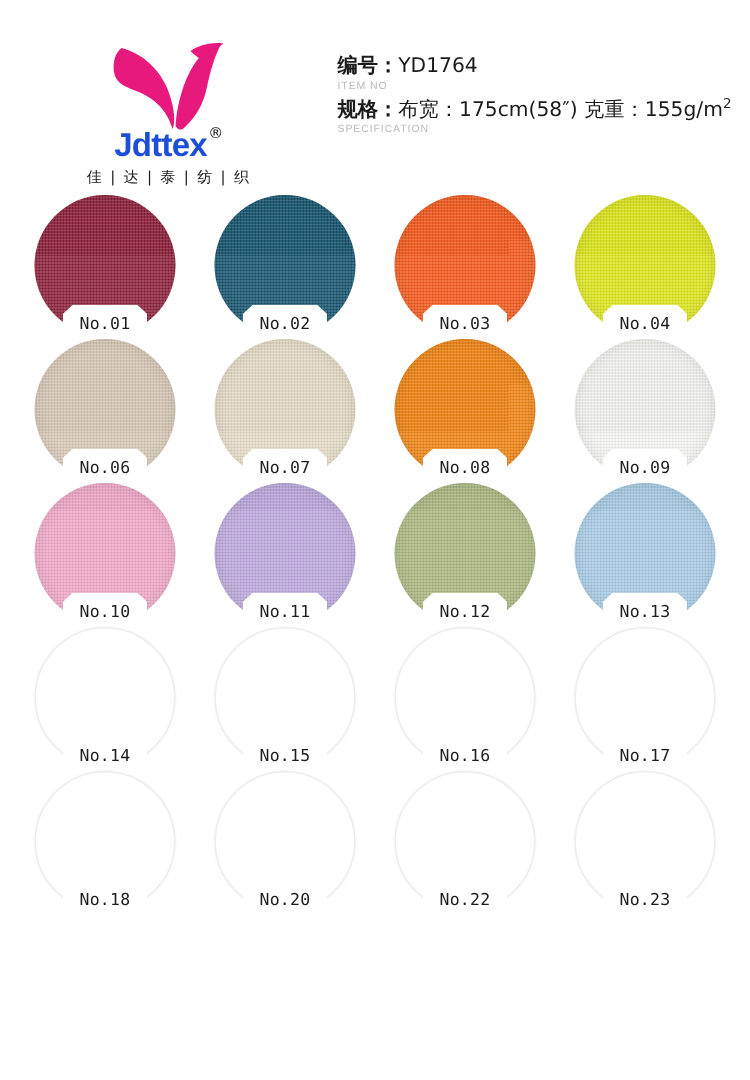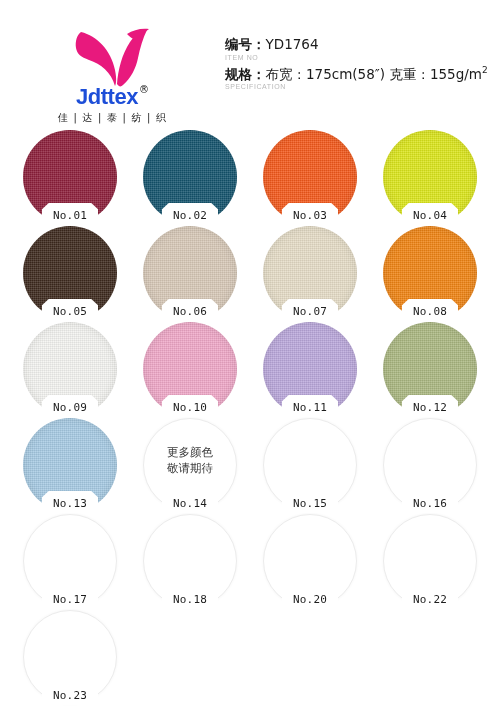--- a/index.html
+++ b/index.html
@@ -252,27 +252,20 @@
     </div>
     <div class="cell">
       <div class="swatch">
         <div class="disc filled" style="background: rgb(220, 230, 27);"></div>
         <div class="notch"></div>
         <div class="sw-label">No.04</div>
       </div>
     </div>
     <div class="cell">
       <div class="swatch">
-        <div class="disc filled" style="background: rgb(62, 42, 30);"></div>
-        <div class="notch"></div>
-        <div class="sw-label">No.05</div>
-      </div>
-    </div>
-    <div class="cell">
-      <div class="swatch">
         <div class="disc filled" style="background: rgb(216, 201, 184);"></div>
         <div class="notch"></div>
         <div class="sw-label">No.06</div>
       </div>
     </div>
     <div class="cell">
       <div class="swatch">
         <div class="disc filled" style="background: rgb(230, 221, 199);"></div>
         <div class="notch"></div>
         <div class="sw-label">No.07</div>
@@ -316,24 +309,20 @@
     <div class="cell">
       <div class="swatch">
         <div class="disc filled" style="background: rgb(167, 203, 228);"></div>
         <div class="notch"></div>
         <div class="sw-label">No.13</div>
       </div>
     </div>
     <div class="cell">
       <div class="swatch">
         <div class="disc empty"></div>
-        <div class="placeholder-text">
-          <span>更多颜色</span>
-          <span>敬请期待</span>
-        </div>
         <div class="notch"></div>
         <div class="sw-label">No.14</div>
       </div>
     </div>
     <div class="cell">
       <div class="swatch">
         <div class="disc empty"></div>
         <div class="notch"></div>
         <div class="sw-label">No.15</div>
       </div>

